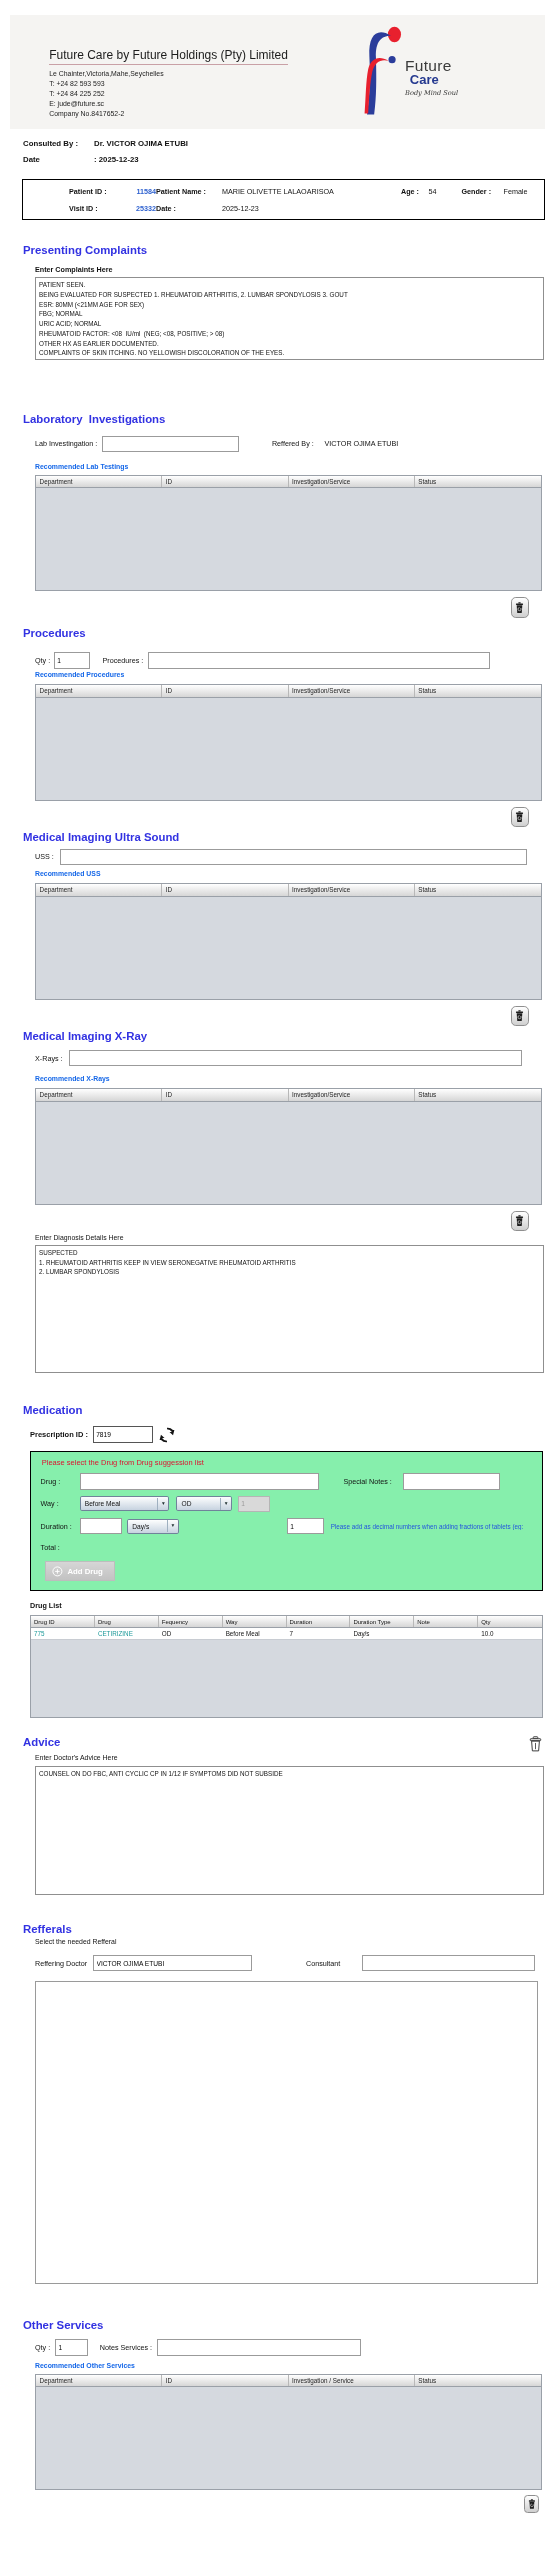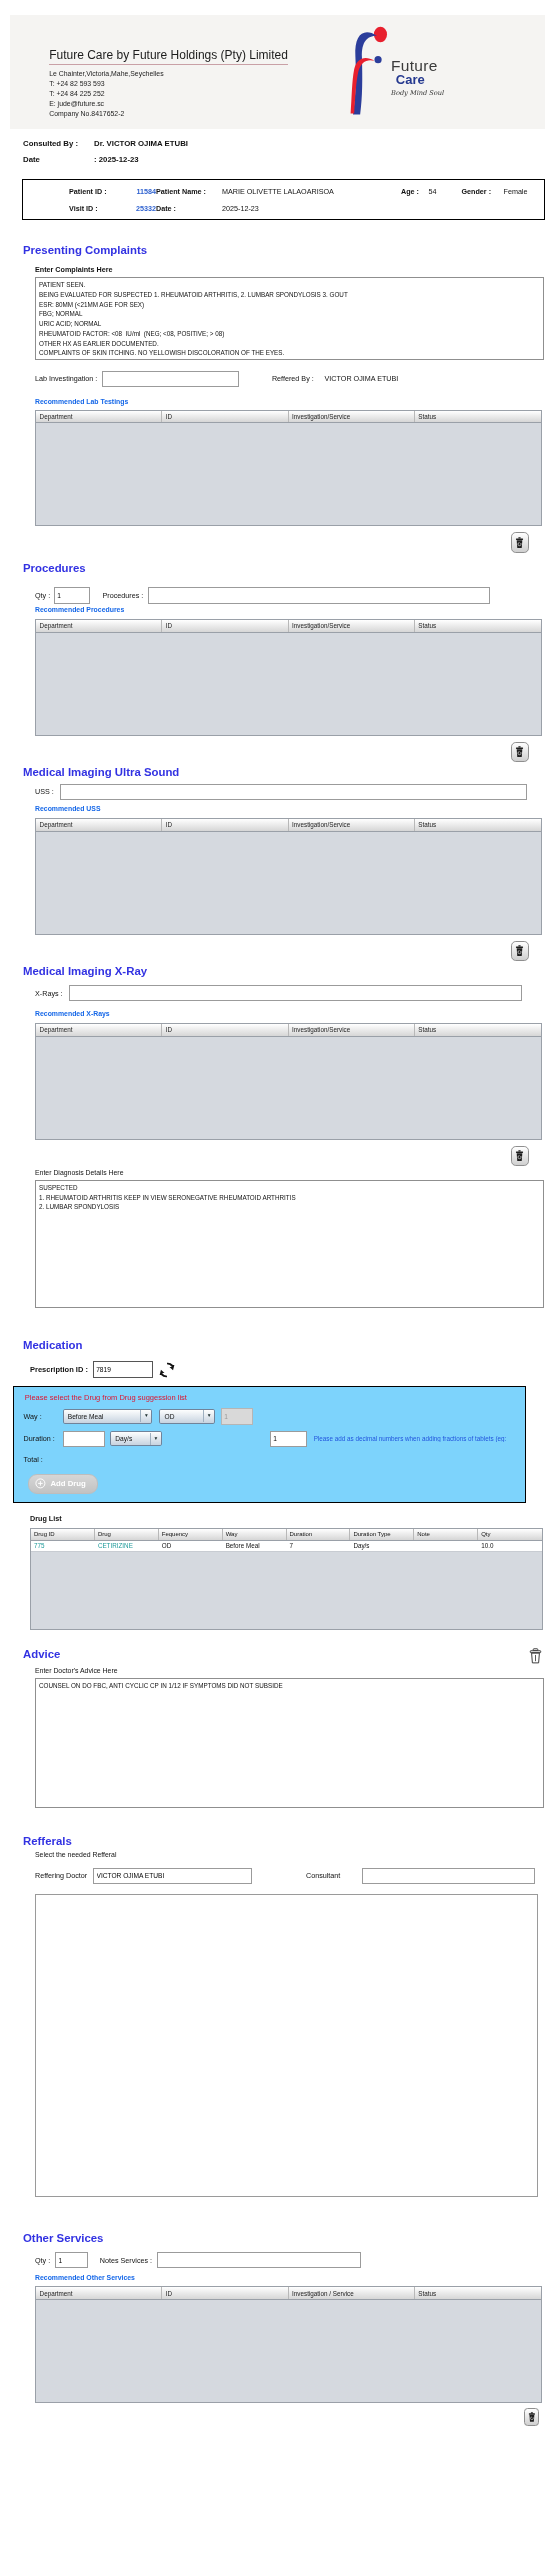--- a/index.html
+++ b/index.html
@@ -5,21 +5,21 @@
   html,body{margin:0;padding:0;background:#fff;}
   body{width:556px;min-height:2576px;font-family:"Liberation Sans",sans-serif;color:#111;}
   .page{position:relative;width:556px;}
 
   
   .header-card{margin:15px 0 0 10.2px;width:535px;height:114px;background:#f5f4f2;position:relative;}
   .hleft{position:absolute;left:39px;top:33px;}
   .company-name{font-size:12px;font-weight:normal;color:#1c1c1c;}
   .company-rule{width:239px;height:1.2px;background:#c9a0a6;margin:1.8px 0 3.6px 0;}
   .hline{font-size:6.9px;line-height:1.45;color:#1c1c1c;}
-  .logo{position:absolute;right:101px;top:10.8px;display:flex;align-items:flex-start;}
+  .logo{position:absolute;right:87px;top:10.8px;display:flex;align-items:flex-start;}
   .logo-text{margin-left:1.2px;margin-top:31px;text-align:left;}
   .logo-future{font-size:15.5px;color:#3b3b3b;letter-spacing:0.3px;}
   .logo-care{font-size:13px;color:#24388f;font-weight:bold;margin-top:-2.4px;margin-left:4.8px;}
   .logo-tag{font-family:"DejaVu Serif",serif;font-style:italic;font-size:6.6px;color:#333;margin-top:1.2px;}
 
   
   .consult{margin:9.6px 0 0 23px;font-size:7.8px;font-weight:bold;}
   .consult .row{display:flex;margin-bottom:7.2px;}
   .clabel{width:71px;display:inline-block;}
 
@@ -42,29 +42,29 @@
   .inv-head{display:grid;grid-template-columns:repeat(4,1fr);background:linear-gradient(#ffffff,#d6d6d6);border-bottom:0.6px solid #9aa0a8;}
   .inv-th{font-size:6.3px;padding:2.4px 3.6px;border-right:0.6px solid #b8b8b8;color:#1d1d1d;overflow:hidden;white-space:nowrap;}
   .inv-th:last-child{border-right:none;}
   .inv-body{height:102px;background:#d5d9df;}
   .trash-row{display:flex;justify-content:flex-end;padding-right:27.5px;margin-top:6px;}
   .trash-btn{width:18px;height:20.3px;border:0.6px solid #8f8f8f;border-radius:4.8px;background:linear-gradient(#ffffff,#cfcfcf);display:flex;align-items:center;justify-content:center;padding:0;cursor:pointer;}
   .trash-btn-sm{width:15.5px;height:18px;border-radius:3.6px;}
   .trash-outline-btn{background:none;border:none;padding:0;cursor:pointer;}
 
   
-  .med-box{margin-left:13px;width:513px;border:1.2px solid #000;box-sizing:border-box;padding:4.8px 6px 8.4px 9.6px;background:#7dd3fc;}
+  .med-box{margin-left:30px;width:513px;border:1.2px solid #000;box-sizing:border-box;padding:4.8px 6px 8.4px 9.6px;background:#86efac;}
   .warn{color:#dc1430;font-size:7.5px;margin:1.2px 0 6px 1.2px;}
   .mrow{display:flex;align-items:center;font-size:7.2px;margin-top:6px;}
   .mlbl{width:39px;display:inline-block;}
   .combo{display:inline-flex;align-items:center;justify-content:space-between;border:0.6px solid #70839a;border-radius:1.8px;background:linear-gradient(#fdfefe,#c7d3e0);height:13px;font-size:6.6px;padding:0 2.4px 0 4.2px;cursor:pointer;}
   .combo .arr{font-size:4.8px;color:#233;margin-left:3.6px;border-left:0.6px solid #9fb0c0;padding-left:3px;line-height:12px;}
   .dis-input{background:#d9d9d9;border:0.6px solid #b5b5b5;color:#9a9a9a;}
   .note-blue{color:#2255dd;font-size:6.3px;margin-left:7.2px;white-space:nowrap;overflow:hidden;}
-  .add-drug{margin:9.6px 0 0 4.8px;display:inline-flex;align-items:center;gap:4.2px;background:linear-gradient(#d6d6d6,#c2c2c2);border:0.6px solid #bdbdbd;border-radius:9px;color:#fff;font-weight:bold;font-size:7.8px;padding:3.6px 10.8px 3.6px 6px;cursor:default;}
+  .add-drug{margin:9.6px 0 0 4.8px;display:inline-flex;align-items:center;gap:4.2px;background:linear-gradient(#d6d6d6,#c2c2c2);border:0.6px solid #bdbdbd;border-radius:0;color:#fff;font-weight:bold;font-size:7.8px;padding:3.6px 10.8px 3.6px 6px;cursor:default;}
 
   .drug-table{margin-left:30px;width:513px;border:0.6px solid #9aa0a8;box-sizing:border-box;}
   .drug-head{display:grid;grid-template-columns:repeat(8,1fr);background:linear-gradient(#ffffff,#d6d6d6);border-bottom:0.6px solid #9aa0a8;}
   .drug-th{font-size:6px;padding:2.4px 3px;border-right:0.6px solid #b8b8b8;white-space:nowrap;overflow:hidden;}
   .drug-th:last-child{border-right:none;}
   .drug-row{display:grid;grid-template-columns:repeat(8,1fr);background:#fff;border-bottom:0.6px solid #c8ccd2;}
   .drug-td{font-size:6.3px;padding:1.8px 3px;white-space:nowrap;overflow:hidden;}
   .teal{color:#1f9a9a;}
   .drug-fill{height:77px;background:#d5d9df;}
 
@@ -138,20 +138,21 @@
   <div class="sub-label" style="margin-top:8.4px">Enter Complaints Here</div>
   <textarea class="big-ta" style="margin-top: 3.6px; height: 77px;">PATIENT SEEN.
 BEING EVALUATED FOR SUSPECTED 1. RHEUMATOID ARTHRITIS, 2. LUMBAR SPONDYLOSIS 3. GOUT
 ESR: 80MM (&lt;21MM AGE FOR SEX)
 FBG; NORMAL
 URIC ACID; NORMAL
 RHEUMATOID FACTOR: &lt;08  IU/ml  (NEG; &lt;08, POSITIVE; &gt; 08)
 OTHER HX AS EARLIER DOCUMENTED.
 COMPLAINTS OF SKIN ITCHING. NO YELLOWISH DISCOLORATION OF THE EYES.</textarea>
 
+  <div class="sec-title" style="margin-top:53px">Laboratory  Investigations</div>
   <div class="form-row" style="margin-top:10.8px">
     <span class="flabel">Lab Investingation :</span>
     <input class="txt" style="width: 130px; margin-left: 4.8px;" value="">
     <span class="flabel" style="margin-left:33px">Reffered By :</span>
     <span style="margin-left:10.8px">VICTOR OJIMA ETUBI</span>
   </div>
   <div class="link-label" style="margin-top:10.8px">Recommended Lab Testings</div>
   <div class="inv-table" style="margin-top:4.8px">
     <div class="inv-head">
       <div class="inv-th">Department</div>
@@ -268,20 +269,26 @@
     <button style="background:none;border:none;padding:0;margin-left:6px;cursor:pointer">
       <svg class="icon-svg" width="16" height="16" viewBox="0 0 26 26">
         <path d="M13 3.5a9.5 9.5 0 0 1 8 4.5h-4l5.8 5.3L25 5h-2.3A11.5 11.5 0 0 0 13 1.2z" fill="#141414"></path>
         <path d="M13 22.5a9.5 9.5 0 0 1-8-4.5h4L3.2 12.7 1 21h2.3A11.5 11.5 0 0 0 13 24.8z" fill="#141414"></path>
       </svg>
     </button>
   </div>
 
   <div class="med-box" style="margin-top:8.4px">
     <div class="warn">Please select the Drug from Drug suggession list</div>
+    <div class="mrow">
+      <span class="mlbl">Drug :</span>
+      <input class="txt" style="width: 233px;" value="">
+      <span style="margin-left:24px;width:60px">Special Notes  :</span>
+      <input class="txt" style="width: 90px;" value="">
+    </div>
     <div class="mrow">
       <span class="mlbl">Way :</span>
       <div class="combo" style="width:81px">
         <span>Before Meal</span>
         <span class="arr">▼</span>
       </div>
       <div class="combo" style="width:47px;margin-left:7.2px">
         <span>OD</span>
         <span class="arr">▼</span>
       </div>

